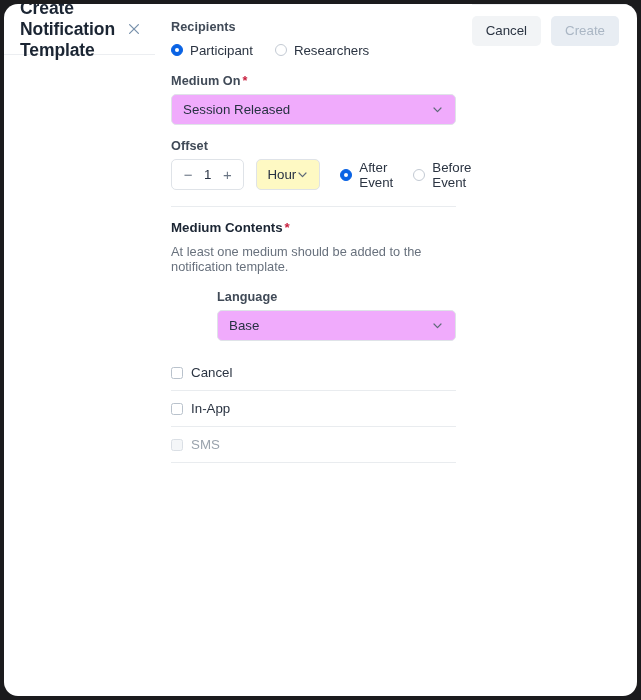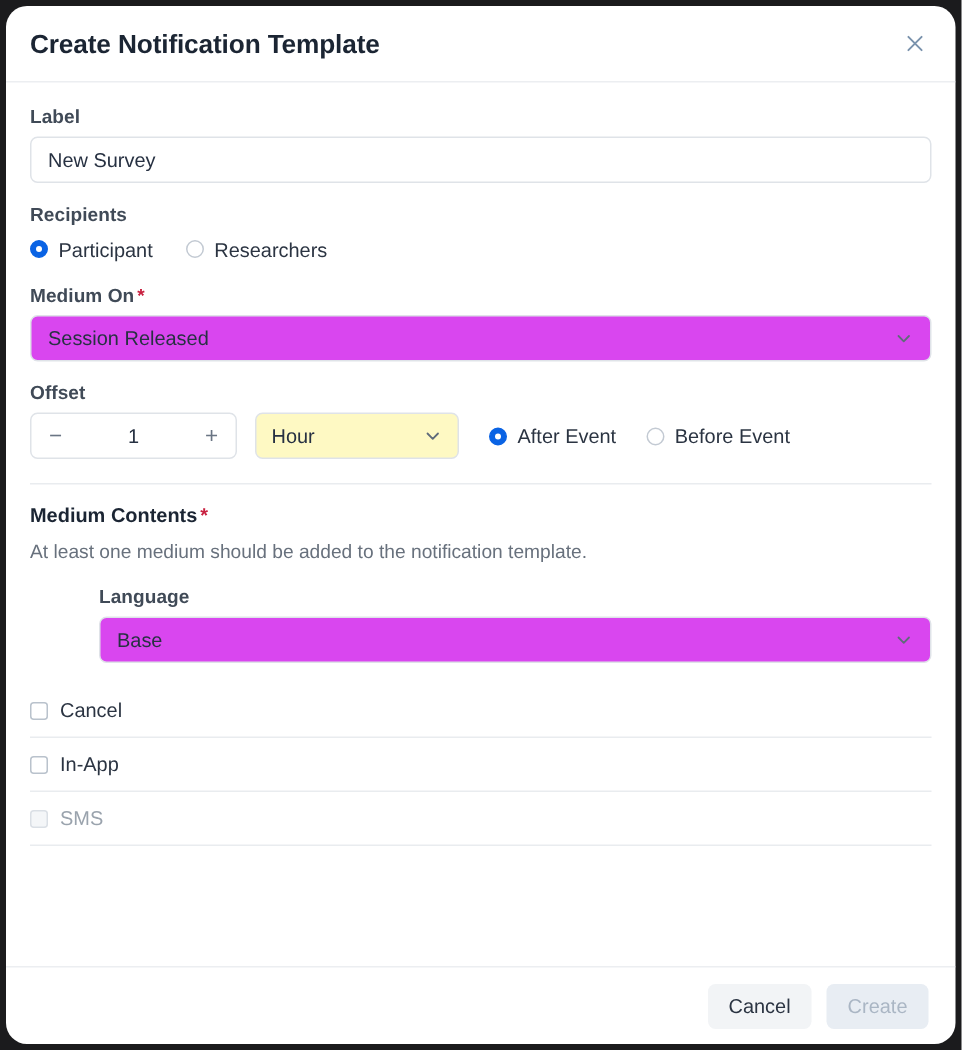--- a/index.html
+++ b/index.html
@@ -17,21 +17,21 @@
     position: absolute;
     left: 4px;
     top: 4px;
     width: 633px;
     height: 692px;
     background: #ffffff;
     border-radius: 14px;
     box-sizing: border-box;
     overflow: hidden;
     display: flex;
-    flex-direction: column;
+    flex-direction: row;
   }
 
   
   .modal-header {
     height: 51px;
     flex: 0 0 51px;
     border-bottom: 1px solid #eceef1;
     display: flex;
     align-items: center;
     padding: 0 14px 0 16px;
@@ -137,21 +137,21 @@
   .select-box {
     position: relative;
     width: 100%;
     height: 31px;
     border: 1px solid #dfe3e8;
     border-radius: 5px;
     box-sizing: border-box;
     display: flex;
     align-items: center;
     padding: 0 11px;
-    background: #d946ef;
+    background: #f0abfc;
     cursor: pointer;
   }
   .select-value {
     font-size: 13.3px;
     color: #273142;
     flex: 1 1 auto;
   }
   .chev { flex: 0 0 auto; display: flex; align-items: center; }
 
   
@@ -320,24 +320,20 @@
       <span>
         <svg width="14" height="14" viewBox="0 0 14 14">
           <path d="M2.6 2.6 L11.4 11.4 M11.4 2.6 L2.6 11.4" stroke="#7b93ad" stroke-width="1.3" stroke-linecap="round" fill="none"></path>
         </svg>
       </span>
     </div>
   </div>
 
   <div class="modal-body">
 
-    <div class="group">
-      <div class="field-label">Label</div>
-      <input class="text-input" value="New Survey" style="">
-    </div>
 
     <div class="group">
       <div class="field-label">Recipients</div>
       <div class="radio-row">
         <div class="radio-opt">
           <span class="radio-dot on"></span>
           <span>Participant</span>
         </div>
         <div class="radio-opt">
           <span class="radio-dot"></span>

